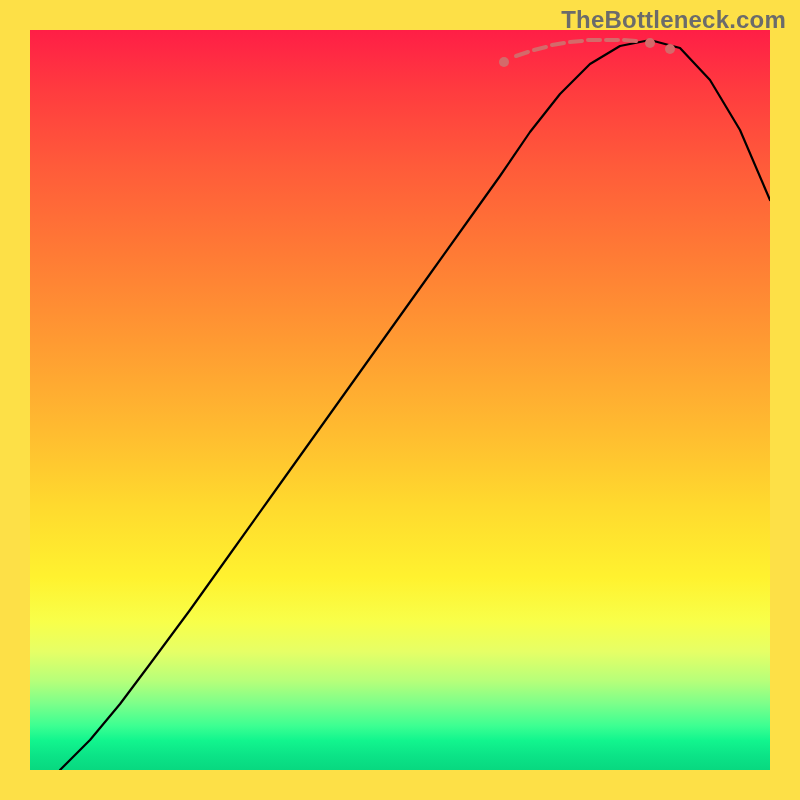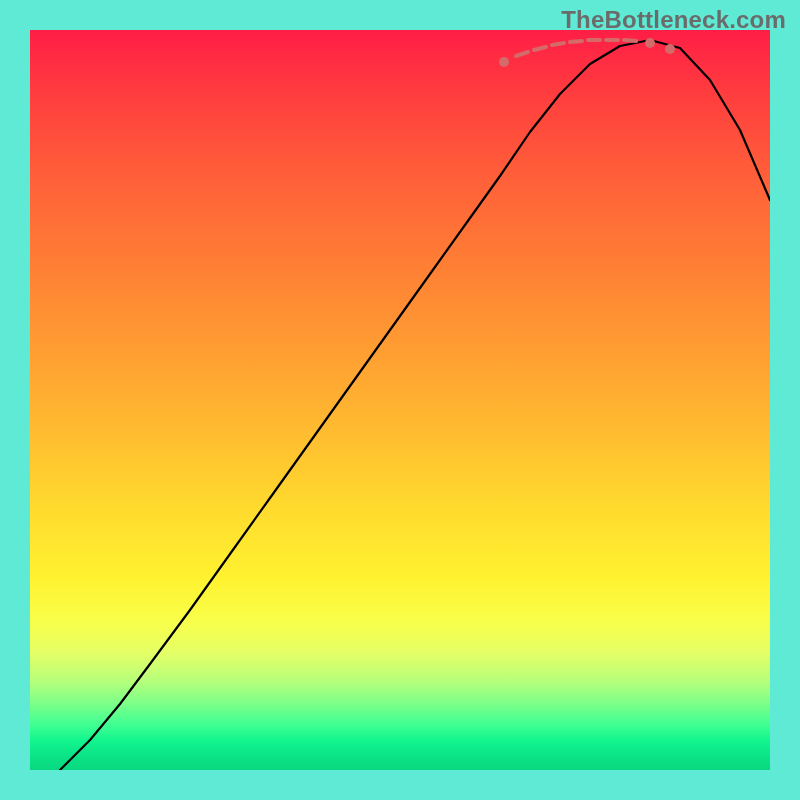--- a/index.html
+++ b/index.html
@@ -1,21 +1,21 @@
 <!DOCTYPE html>
 <html><head>
 <meta charset="utf-8">
 <style>
   * { margin: 0; padding: 0; box-sizing: border-box; }
   html, body { width: 800px; height: 800px; background: #000; overflow: hidden; }
   .canvas {
     position: relative;
     width: 800px;
     height: 800px;
-    background: #5eead4;
+    background: #fde047;
   }
   .watermark {
     position: absolute;
     top: 6px;
     right: 14px;
     font-family: Arial, Helvetica, sans-serif;
     font-size: 24px;
     font-weight: 600;
     color: #6b6b6b;
     letter-spacing: 0.2px;

